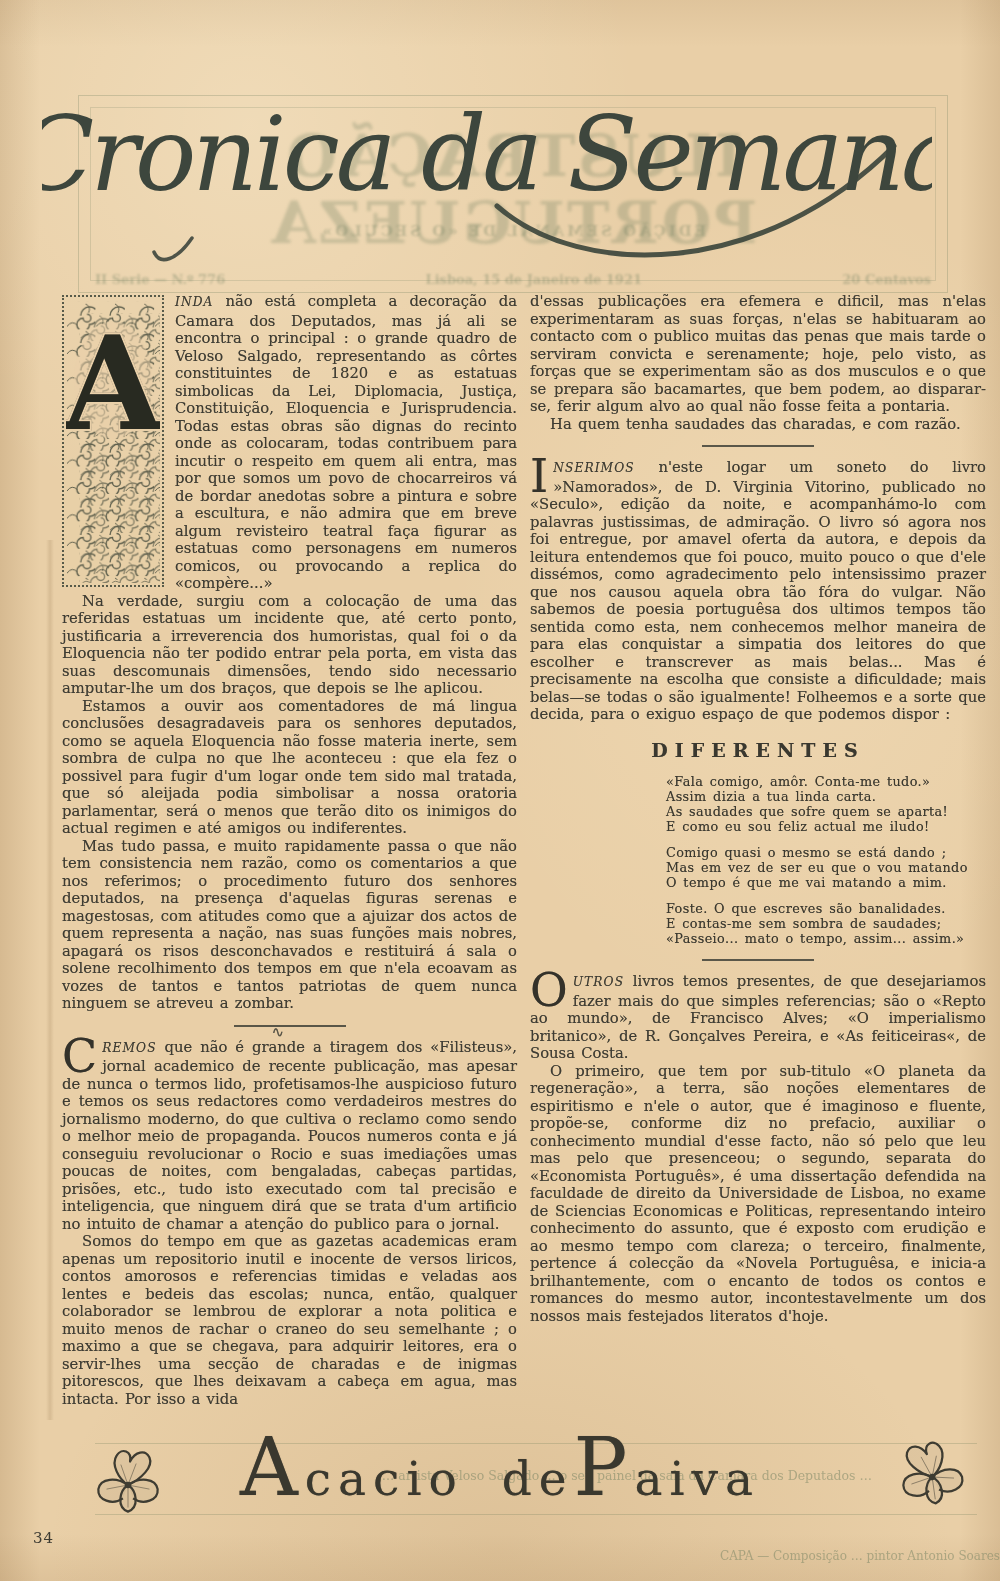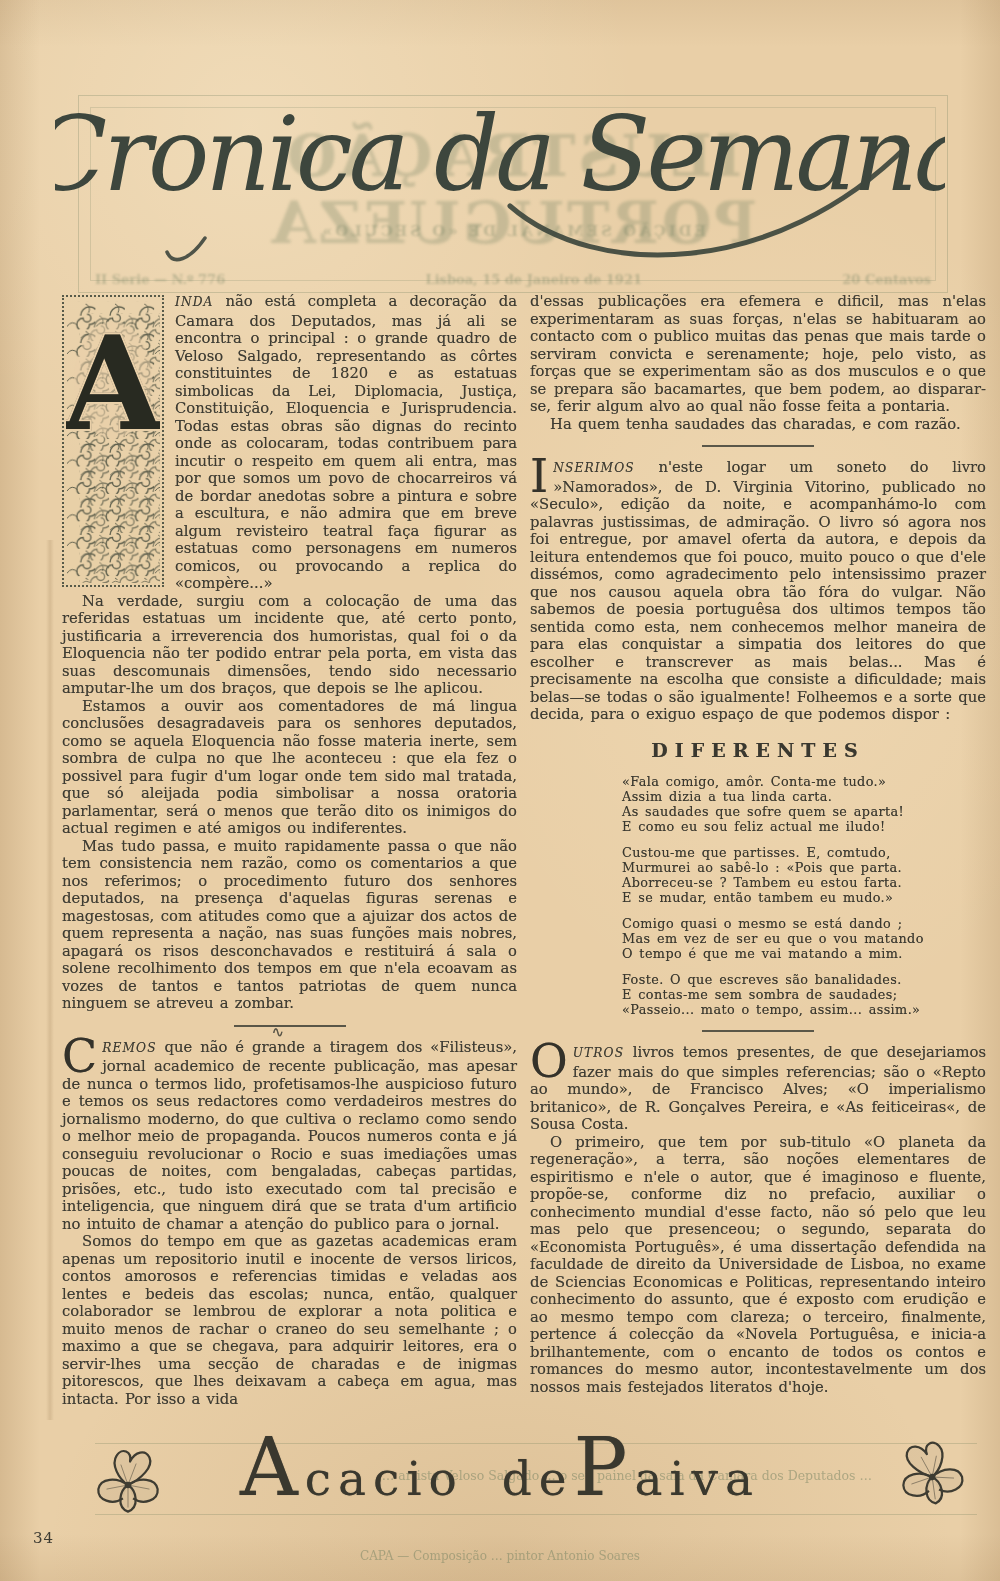--- a/index.html
+++ b/index.html
@@ -26,26 +26,26 @@
     font-size:57px;font-weight:bold;letter-spacing:3px;
     transform:scaleX(-1);filter:blur(1.6px);opacity:.55;}
   .ghost-edition{position:absolute;top:126px;left:0;width:100%;text-align:center;
     font-size:15px;letter-spacing:3px;font-weight:bold;
     transform:scaleX(-1);filter:blur(1.1px);opacity:.65;}
   .ghost-meta{position:absolute;bottom:5px;left:16px;right:16px;display:flex;
     justify-content:space-between;font-size:13px;font-weight:bold;
     filter:blur(.8px);opacity:.7;}
   .ghost-line{position:absolute;left:130px;width:742px;top:1468px;text-align:right;
     font-size:12.5px;color:rgba(115,130,98,.5);filter:blur(.7px);white-space:nowrap;overflow:hidden;}
-  .ghost-caption{position:absolute;left:0;width:100%;top:1549px;text-align:center;
+  .ghost-caption{position:absolute;left:0;width:100%;top:1549px;text-align:right;
     font-size:12px;color:rgba(115,130,98,.5);filter:blur(.7px);}
   .ghost-rule{position:absolute;left:95px;width:882px;border-top:1px solid rgba(115,128,95,.28);}
 
   
-  .masthead{position:absolute;top:28px;left:55px;width:890px;height:250px;}
+  .masthead{position:absolute;top:28px;left:42px;width:890px;height:250px;}
   .masthead svg{display:block;}
 
   
   .columns{position:absolute;top:292px;left:62px;width:924px;display:flex;gap:13px;align-items:flex-start;}
   .col{width:455px;font-size:14.8px;line-height:17.5px;text-align:justify;
     word-spacing:1.5px;hyphens:auto;
     text-shadow:0 0 .6px rgba(62,60,51,.55);}
   .col.right{width:456px;}
   .col p{margin:0;}
   .indent{text-indent:20px;}
@@ -59,21 +59,21 @@
 
   .divider{width:112px;margin:13px auto 11px;border-top:2px solid #4a493e;position:relative;opacity:.9;}
   .divider.squiggle::after{content:"\223F";position:absolute;left:34%;top:-3px;
     font-size:15px;color:#4a493e;}
 
   .poem-heading{text-align:center;font-size:19px;font-weight:bold;letter-spacing:7px;
     margin:19px 0 15px;color:#3a382f;text-shadow:0 0 .5px rgba(58,56,47,.6);}
   .poem{margin:2px 0 2px 92px;font-size:12.8px;line-height:15px;letter-spacing:.4px;
     text-align:left;word-spacing:2px;color:#3a382f;}
   .stanza{margin:0 0 11px 0;}
-  .poem-line{display:block;white-space:nowrap;}
+  .poem-line{display:block;white-space:nowrap;margin-left:44px;}
 
   
   .flower{position:absolute;width:92px;height:80px;}
   .flower svg{width:100%;height:100%;}
   .flower.left{left:82px;top:1444px;}
   .flower.right{left:886px;top:1436px;}
   .flower.right svg{transform:scaleX(-1) rotate(8deg);}
 
   .signature{position:absolute;top:1418px;left:170px;width:660px;height:120px;
     display:flex;justify-content:center;align-items:baseline;
@@ -151,26 +151,20 @@
 
       <h3 class="poem-heading">DIFERENTES</h3>
       <div class="poem">
         <div class="stanza">
           <span class="poem-line">«Fala comigo, amôr. Conta-me tudo.»</span>
           <span class="poem-line">Assim dizia a tua linda carta.</span>
           <span class="poem-line">As saudades que sofre quem se aparta!</span>
           <span class="poem-line">E como eu sou feliz actual me iludo!</span>
         </div>
         <div class="stanza">
-          <span class="poem-line">Custou-me que partisses. E, comtudo,</span>
-          <span class="poem-line">Murmurei ao sabê-lo : «Pois que parta.</span>
-          <span class="poem-line">Aborreceu-se ? Tambem eu estou farta.</span>
-          <span class="poem-line">E se mudar, então tambem eu mudo.»</span>
-        </div>
-        <div class="stanza">
           <span class="poem-line">Comigo quasi o mesmo se está dando ;</span>
           <span class="poem-line">Mas em vez de ser eu que o vou matando</span>
           <span class="poem-line">O tempo é que me vai matando a mim.</span>
         </div>
         <div class="stanza">
           <span class="poem-line">Foste. O que escreves são banalidades.</span>
           <span class="poem-line">E contas-me sem sombra de saudades;</span>
           <span class="poem-line">«Passeio... mato o tempo, assim... assim.»</span>
         </div>
       </div>

